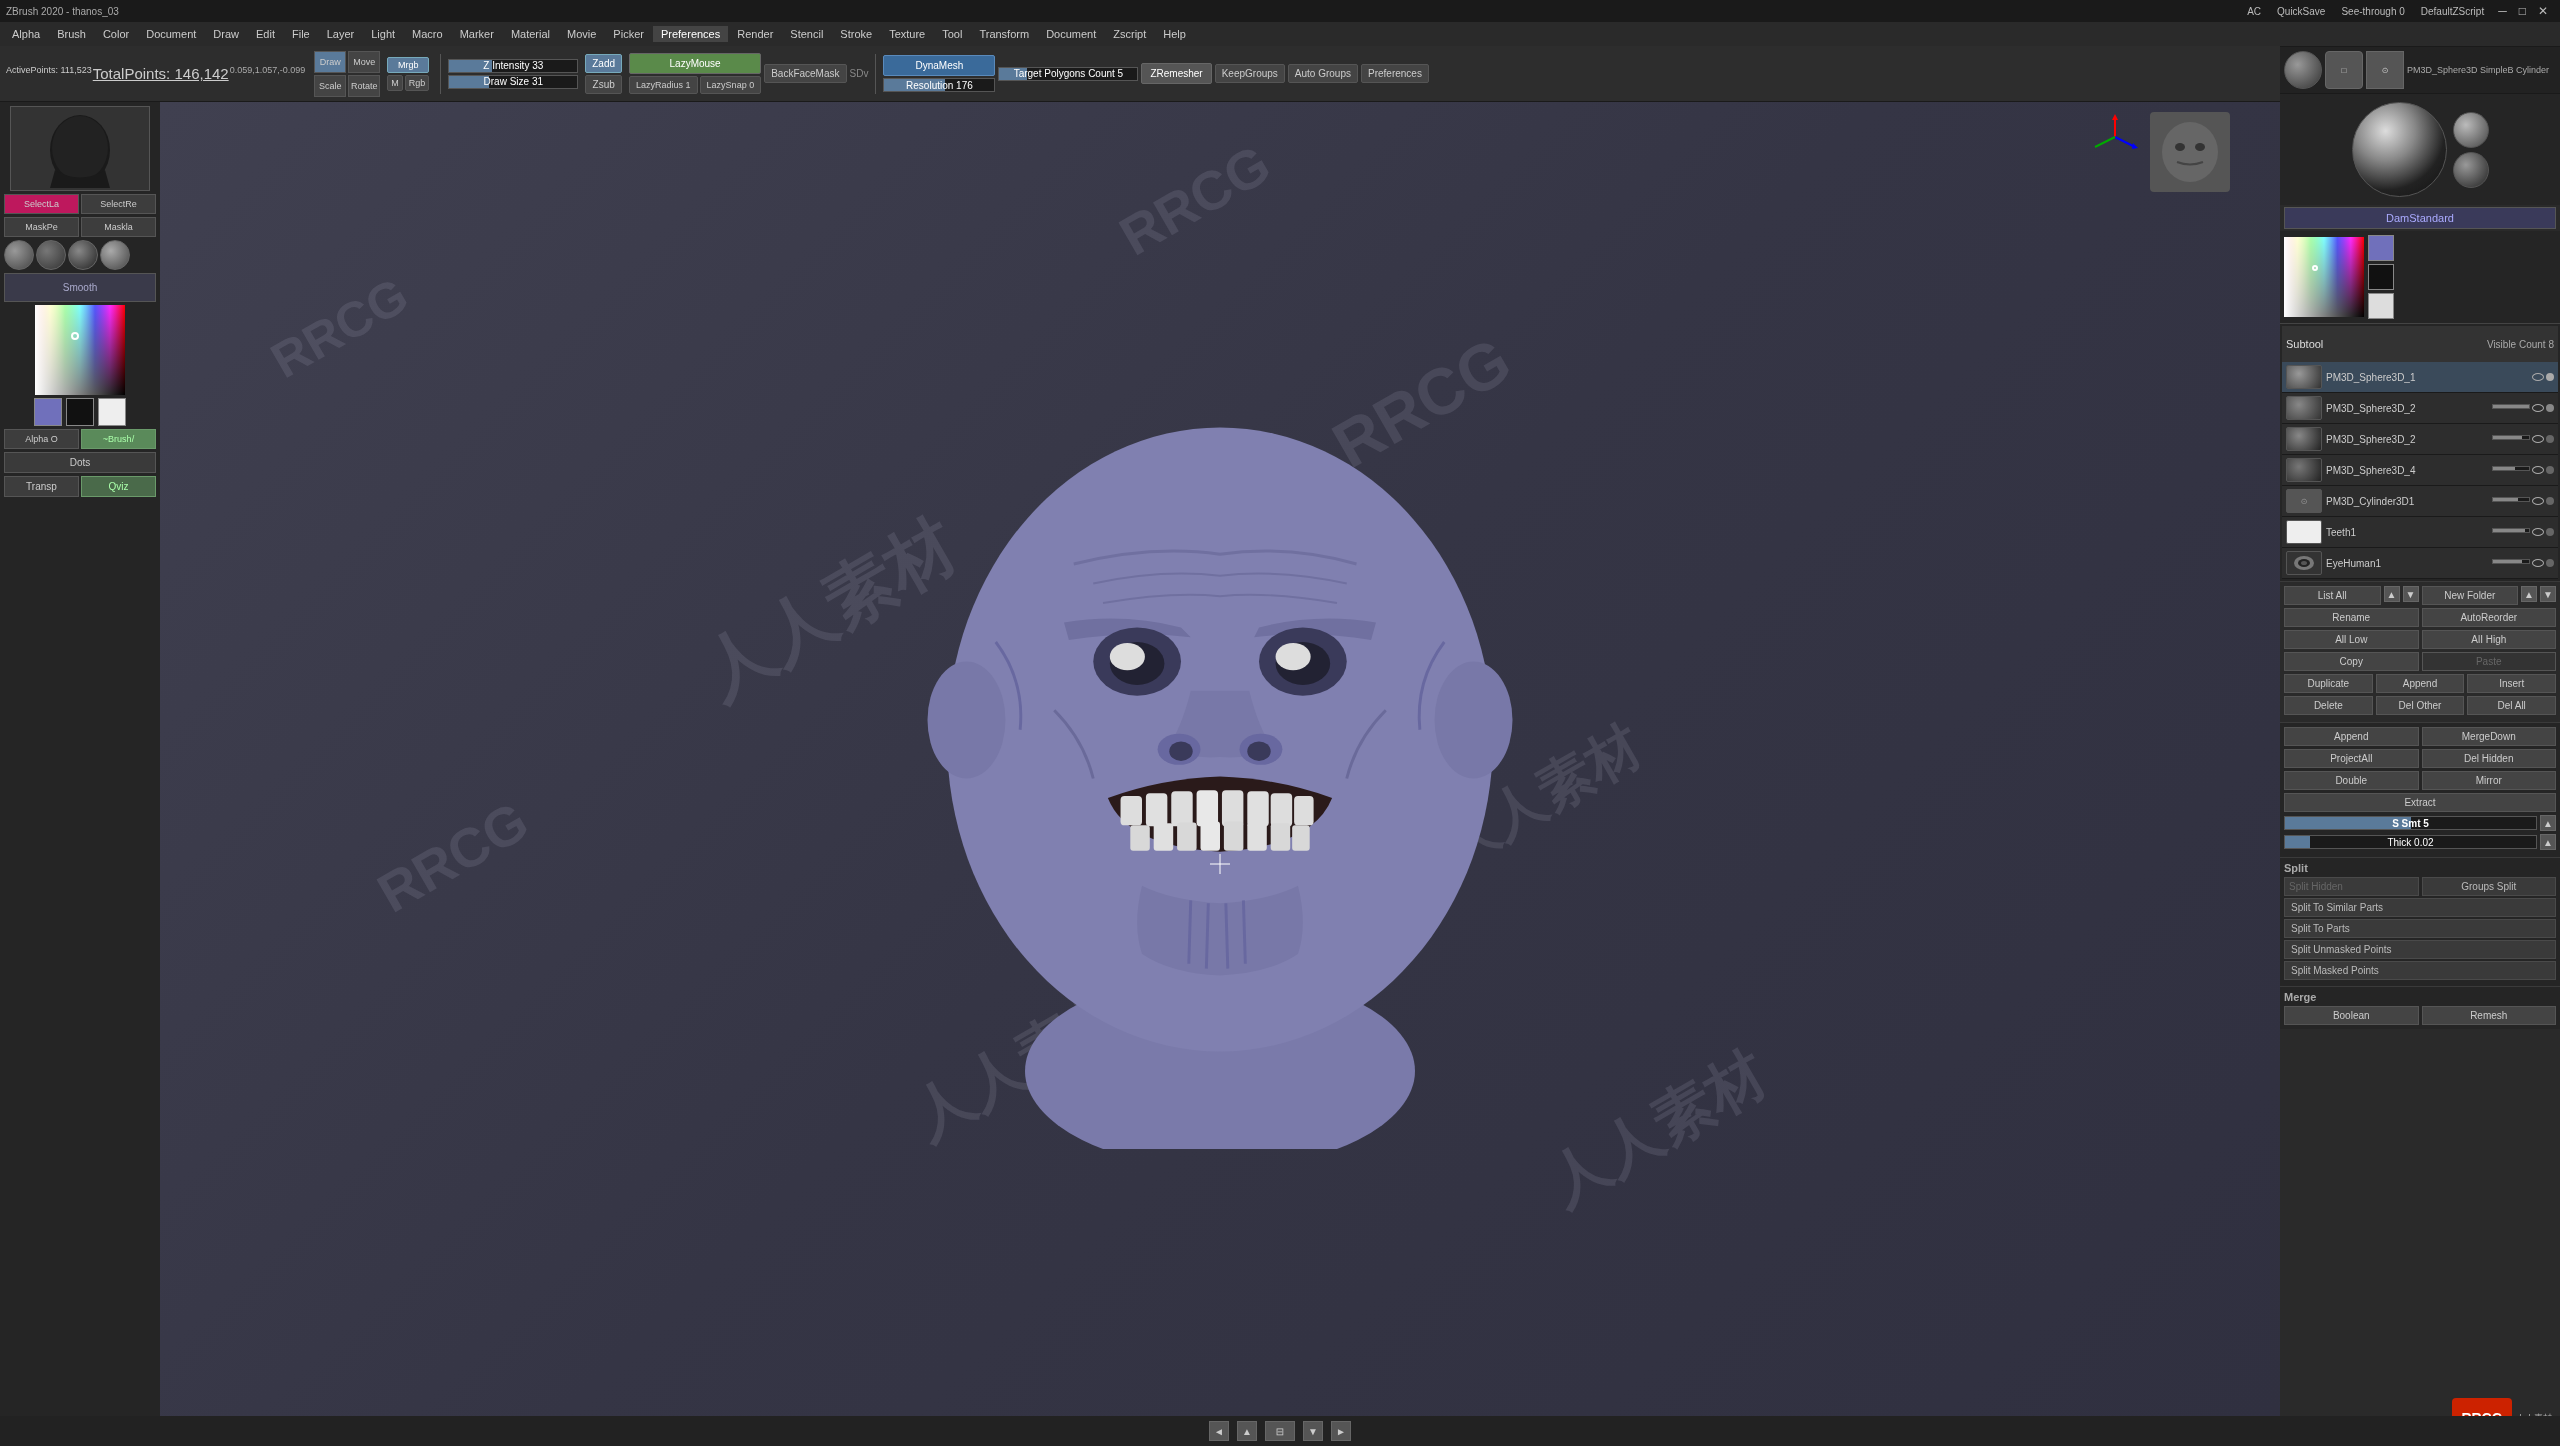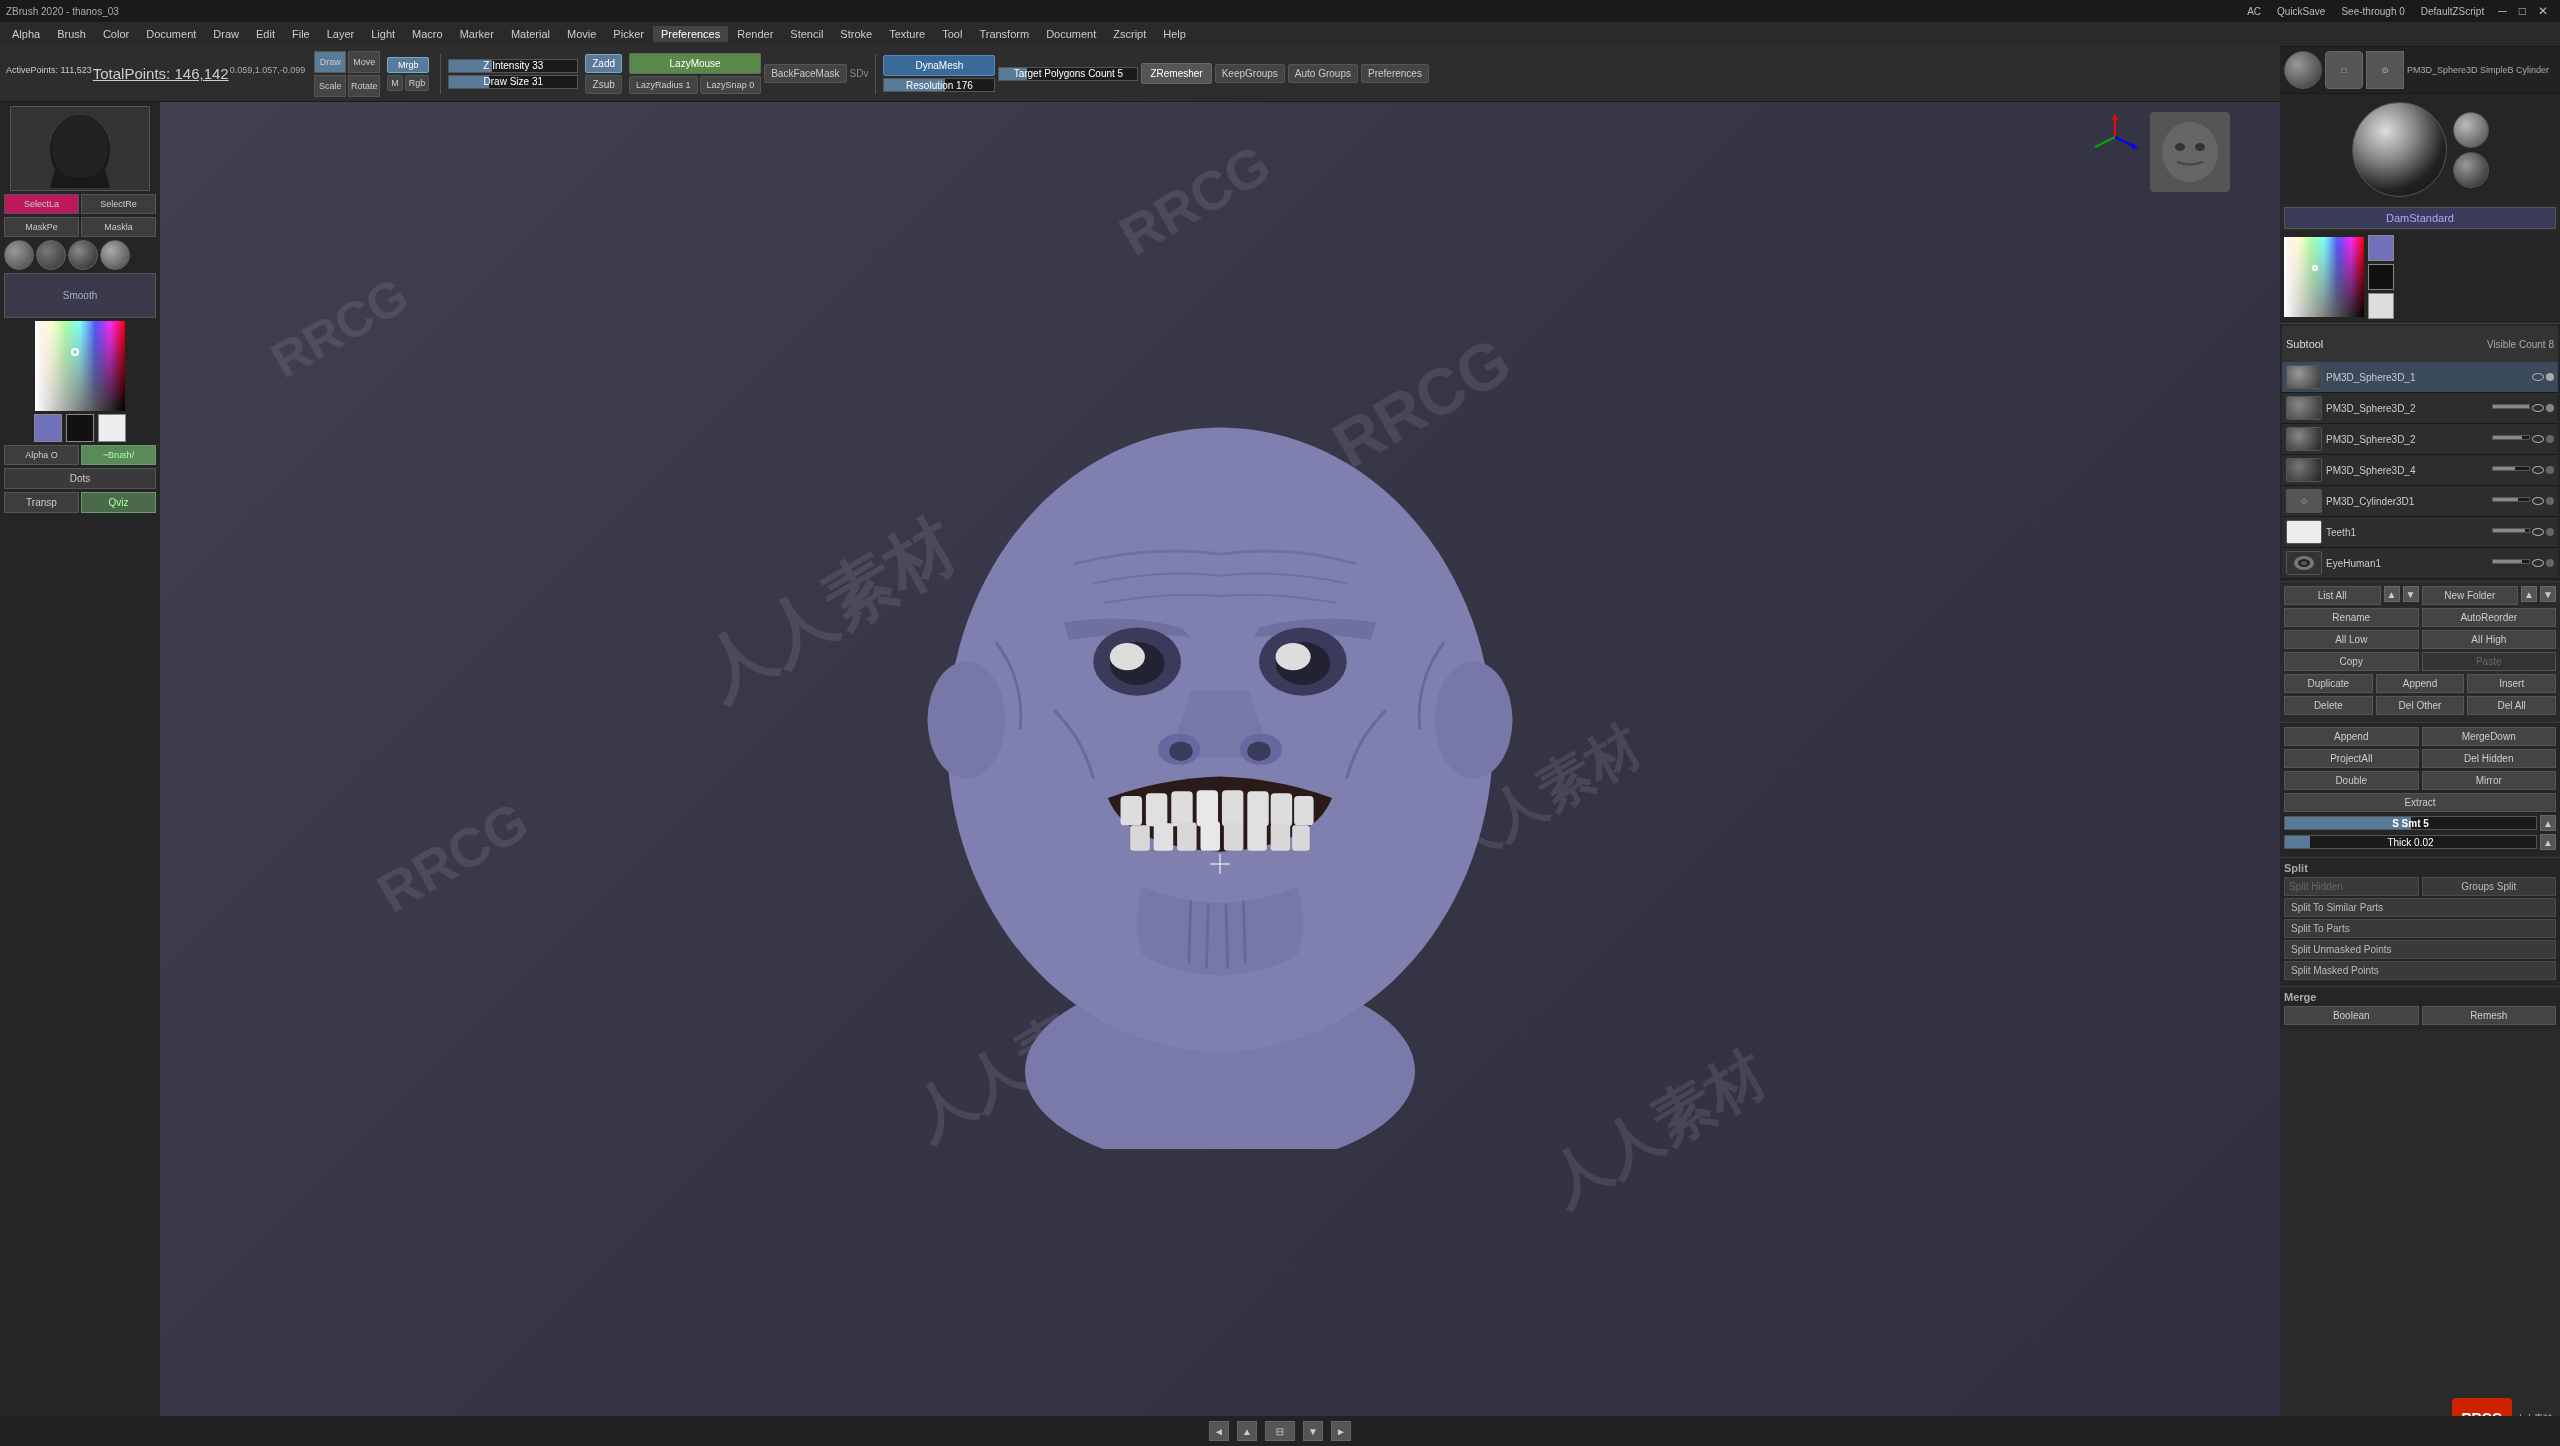--- a/index.html
+++ b/index.html
@@ -221,21 +221,21 @@
       cursor: pointer;
       font-size: 10px;
       color: #ccc;
     }
     .smooth-btn {
       width: 100%;
       background: #3a3a4a;
       border: 1px solid #555;
       color: #aac;
       font-size: 10px;
-      padding: 16px;
+      padding: 8px;
       cursor: pointer;
       text-align: center;
     }
     .dots-btn {
       width: 100%;
       background: #3a3a3a;
       border: 1px solid #555;
       color: #ccc;
       font-size: 10px;
       padding: 4px;

